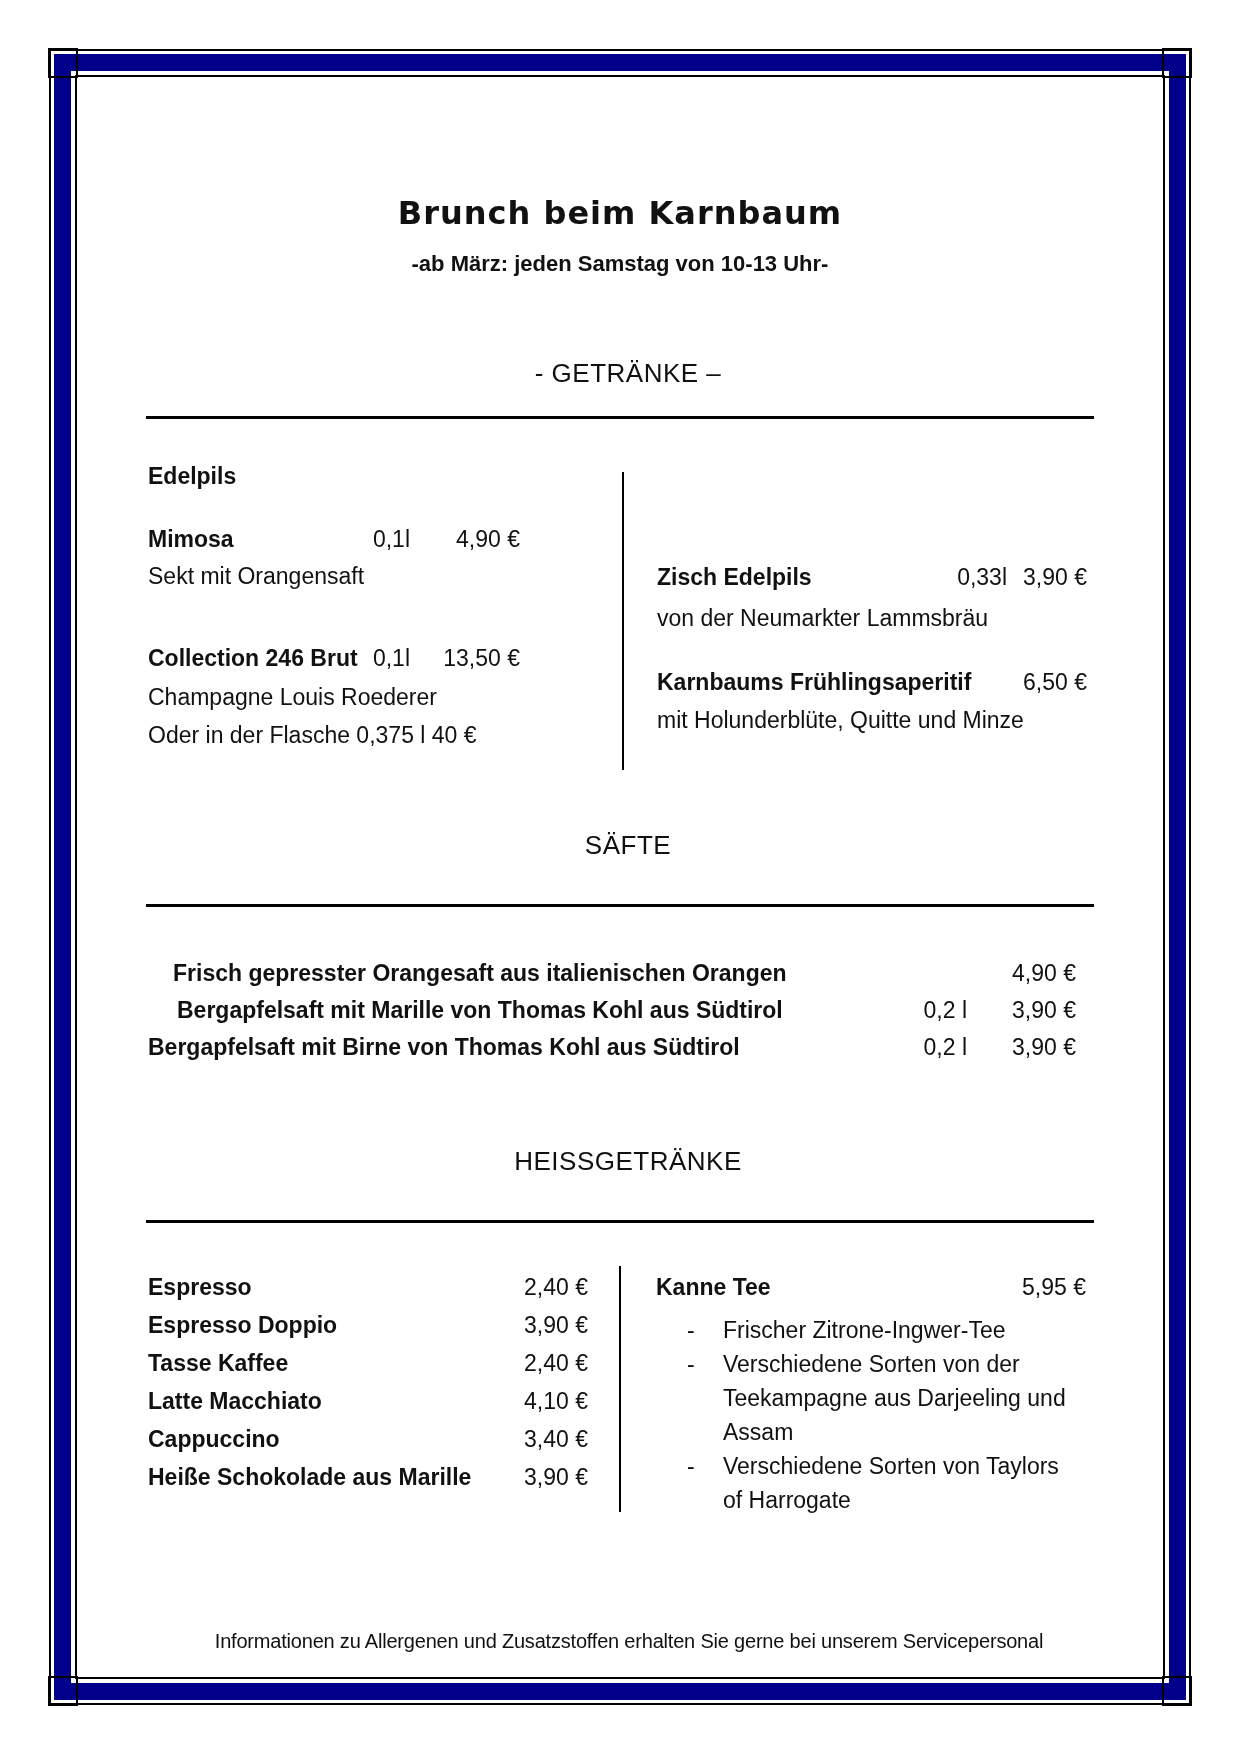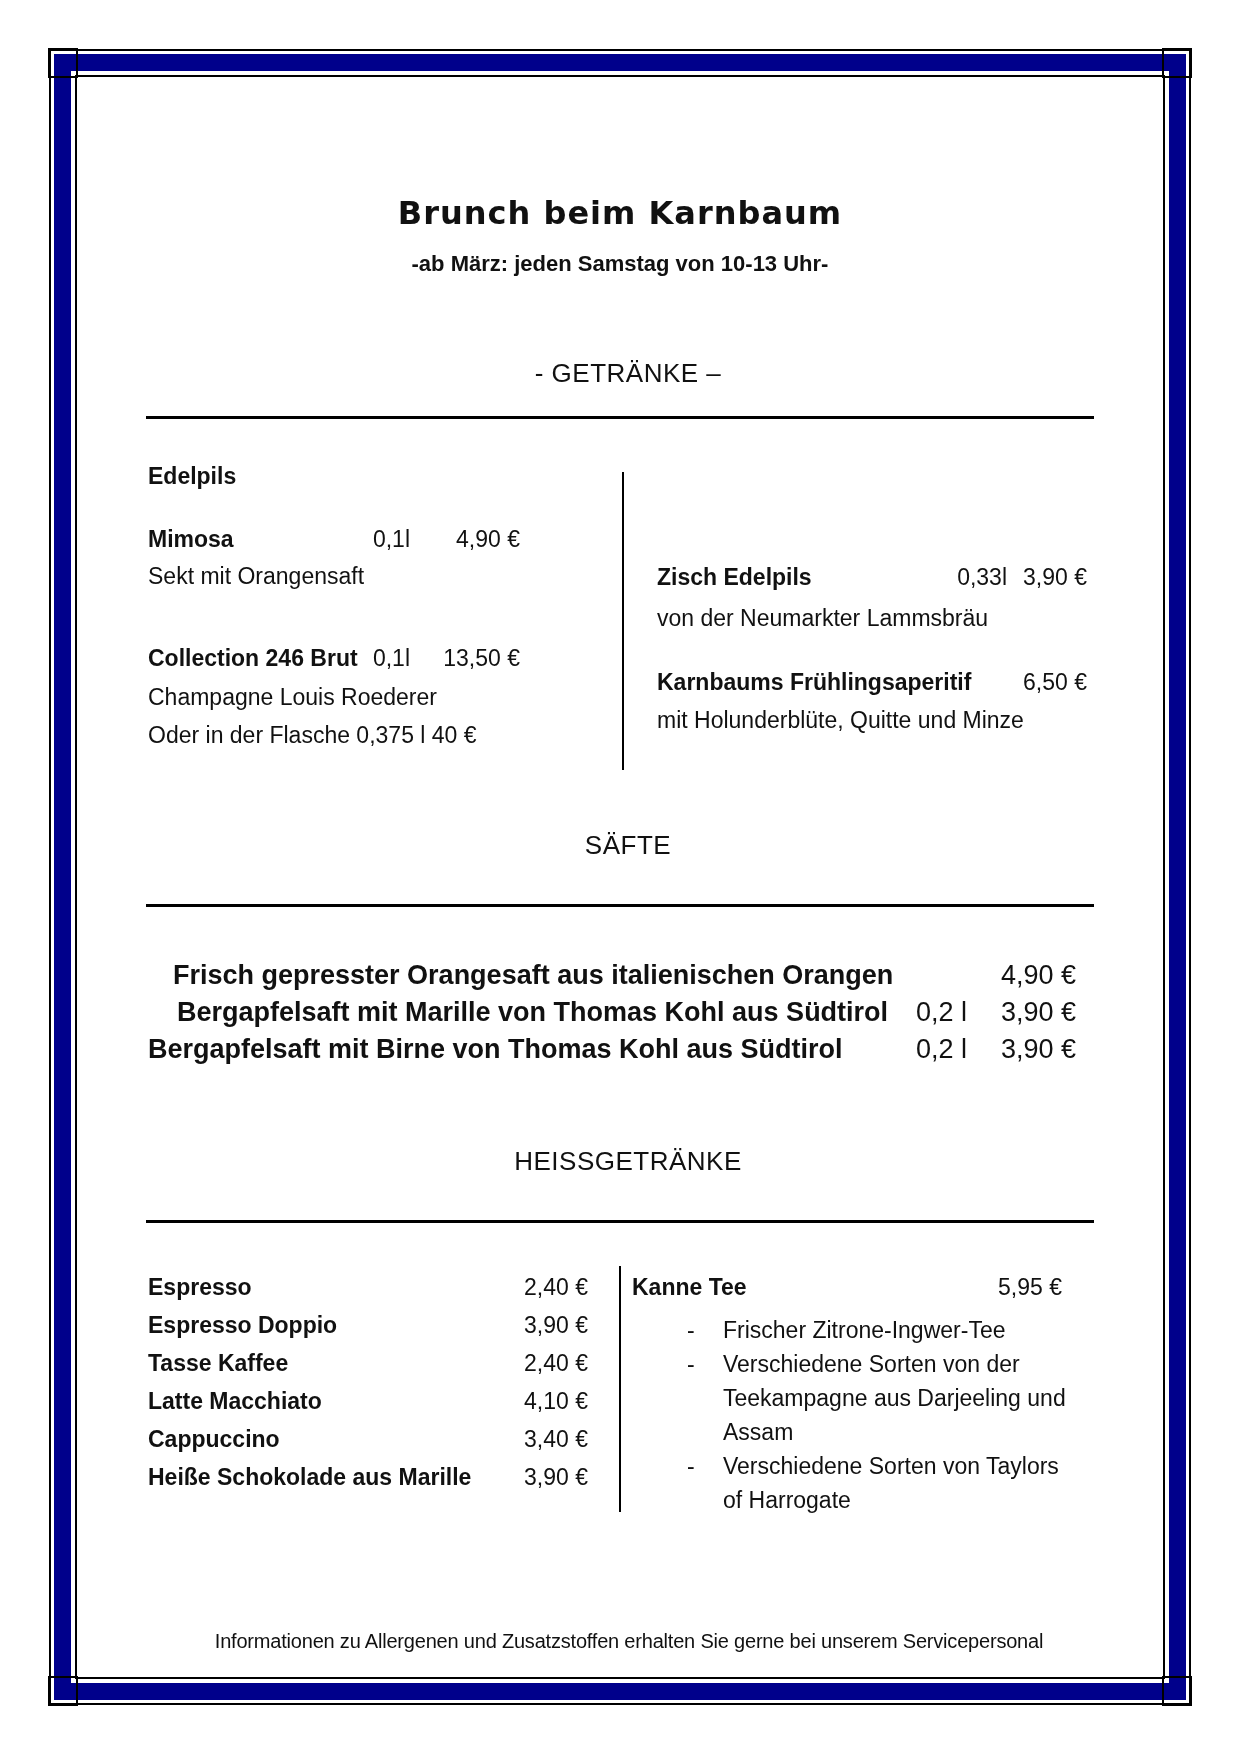--- a/index.html
+++ b/index.html
@@ -40,28 +40,28 @@
   .rule{position:absolute;left:146px;width:948px;height:3px;background:#000;}
   .vdiv{position:absolute;width:2px;background:#000;}
 
   .mrow{position:absolute;display:flex;align-items:baseline;font-size:23px;line-height:1.2;}
   .mi-name{flex:1;font-weight:bold;white-space:nowrap;}
   .mi-size{min-width:52px;text-align:right;white-space:nowrap;}
   .mi-price{min-width:110px;text-align:right;white-space:nowrap;}
   .mdesc{position:absolute;font-size:23px;white-space:nowrap;}
 
   
-  .jrow{position:absolute;left:148px;width:928px;display:flex;align-items:flex-start;font-size:27px;}
+  .jrow{position:absolute;left:148px;width:928px;display:flex;align-items:flex-start;font-size:23px;}
   .j-name{flex:1;font-weight:bold;white-space:nowrap;}
   .j-size{min-width:70px;text-align:right;white-space:nowrap;}
   .j-price{min-width:109px;text-align:right;white-space:nowrap;}
 
   
   .hrow-l{position:absolute;left:148px;width:440px;display:flex;align-items:baseline;font-size:23px;}
-  .hrow-r{position:absolute;left:632px;width:430px;display:flex;align-items:baseline;font-size:23px;gap:40px;}
+  .hrow-r{position:absolute;left:656px;width:430px;display:flex;align-items:baseline;font-size:23px;gap:40px;}
   .h-price{min-width:100px;text-align:right;white-space:nowrap;}
   .tea-list{position:absolute;left:687px;top:1313px;width:400px;font-size:23px;line-height:34px;}
   .tea-item{display:flex;}
   .tea-dash{width:36px;flex:0 0 36px;}
   .tea-text{width:360px;}
 
   .footer{
     position:absolute;left:0;top:1630px;width:100%;
     text-align:center;font-size:20px;letter-spacing:-0.2px;padding-left:9px;
   }

